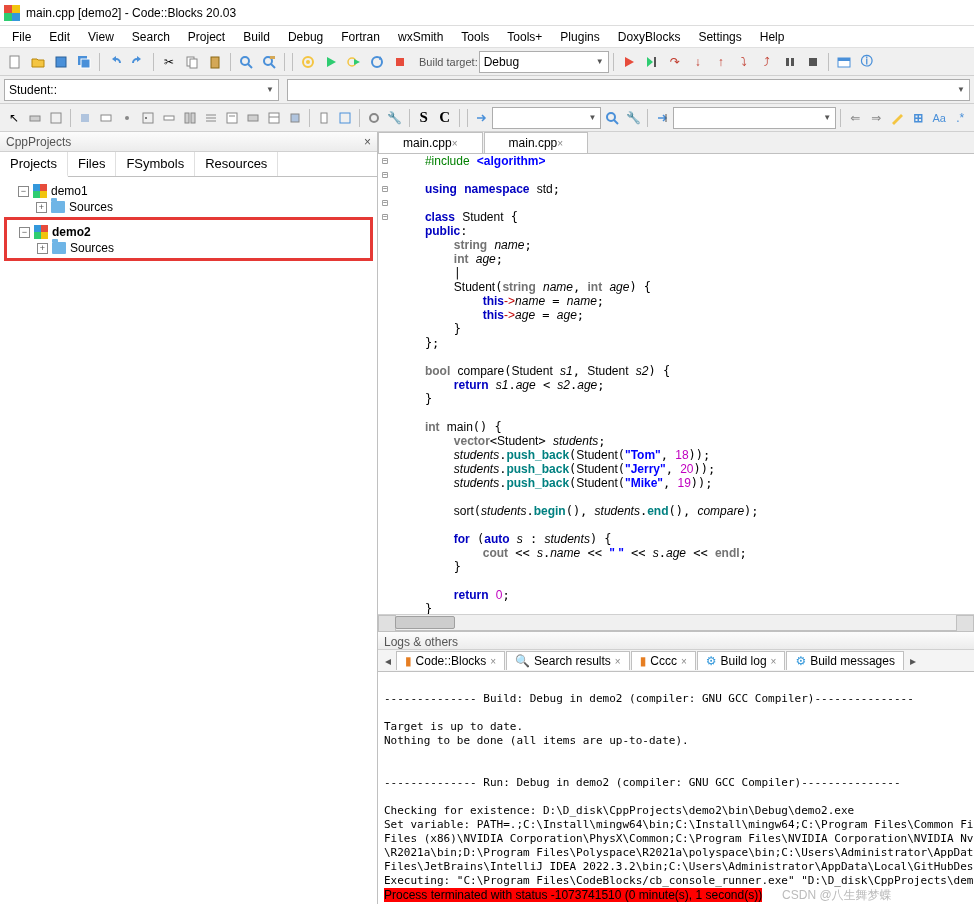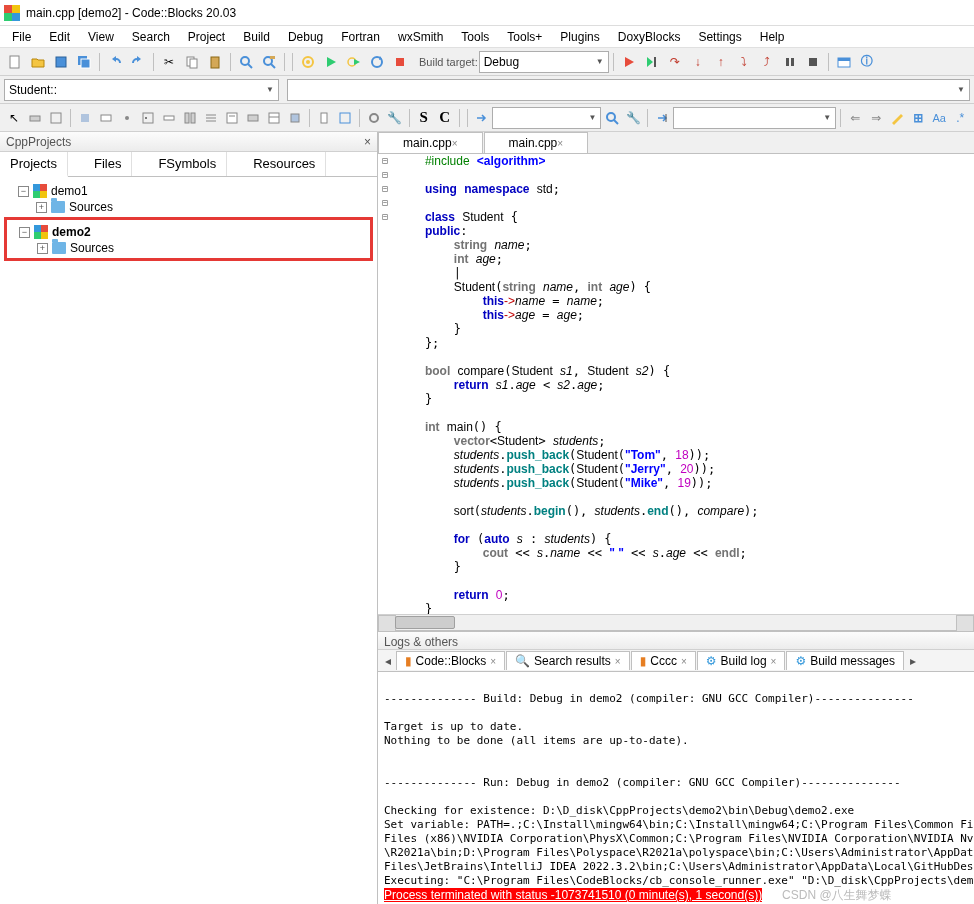--- a/index.html
+++ b/index.html
@@ -9,21 +9,21 @@
 .menubar { height:22px; background:#fff; display:flex; align-items:center; padding:0 4px; gap:2px; border-bottom:1px solid #e0e0e0; }
 .menubar span { padding:2px 8px; cursor:default; }
 .toolbar-row { background:#f0f0f0; display:flex; align-items:center; padding:2px 4px; gap:1px; border-bottom:1px solid #d0d0d0; min-height:28px; }
 .tb-btn { width:22px; height:22px; display:inline-flex; align-items:center; justify-content:center; border:1px solid transparent; border-radius:2px; cursor:pointer; }
 .tb-sep { width:1px; height:18px; background:#c0c0c0; margin:0 3px; }
 .combo { height:22px; border:1px solid #adadad; background:#fff; padding:0 4px; display:flex; align-items:center; justify-content:space-between; }
 .combo .arrow { font-size:8px; color:#555; }
 .main-area { flex:1; display:flex; overflow:hidden; }
 .mgmt-panel { width:378px; border-right:1px solid #c0c0c0; background:#fff; display:flex; flex-direction:column; }
 .mgmt-title { height:20px; background:linear-gradient(#fcfcfc,#ececec); border-bottom:1px solid #d0d0d0; display:flex; align-items:center; justify-content:space-between; padding:0 6px; font-size:11px; color:#555; }
-.mgmt-tabs { display:flex; border-bottom:1px solid #c0c0c0; background:#fff;gap:16px; }
+.mgmt-tabs { display:flex; border-bottom:1px solid #c0c0c0; background:#fff; }
 .mgmt-tab { padding:4px 10px; font-size:13px; border-right:1px solid #e0e0e0; cursor:pointer; }
 .mgmt-tab.active { background:#fff; border-bottom:2px solid #fff; margin-bottom:-1px; }
 .tree { padding:6px 4px; font-size:13px; }
 .tree-row { display:flex; align-items:center; gap:4px; padding:1px 0; }
 .tree-indent { display:inline-block; }
 .exp { width:11px; height:11px; border:1px solid #888; display:inline-flex; align-items:center; justify-content:center; font-size:9px; line-height:1; color:#555; cursor:pointer; background:#fff; }
 .folder-ic { width:14px; height:12px; background:#6fb5e6; border-radius:1px; position:relative; }
 .folder-ic:before { content:""; position:absolute; top:-3px; left:0; width:6px; height:3px; background:#6fb5e6; border-radius:1px 1px 0 0; }
 .ws-ic { width:14px; height:14px; border-radius:50%; background:radial-gradient(circle at 30% 30%,#6bb6ff,#1976d2); }
 .cb-ic { width:14px; height:14px; background:conic-gradient(#e74c3c 0 25%,#f1c40f 0 50%,#2ecc71 0 75%,#3498db 0); }
@@ -39,21 +39,21 @@
 .c-pp { color:#008000; } .c-kw { color:#0000c0; font-weight:bold; } .c-type { color:#737373; font-weight:bold; }
 .c-str { color:#0000ff;font-weight:bold; } .c-num { color:#c000c0; } .c-cls { color:#000; }
 .c-func { color:#008080; font-weight:bold; } .c-op { color:#c00000; } .c-id { font-style:italic; }
 .logs-panel { border-top:2px solid #c0c0c0; background:#fff; display:flex; flex-direction:column; height:274px; }
 .logs-title { height:18px; background:linear-gradient(#fcfcfc,#ececec); border-bottom:1px solid #d0d0d0; padding:0 6px; font-size:11px; color:#555; display:flex; align-items:flex-end; }
 .logs-tabs { display:flex; align-items:center; background:#f4f4f4; border-bottom:1px solid #c0c0c0; height:22px; padding-left:2px; }
 .log-tab { padding:2px 8px; background:#fff; border:1px solid #c0c0c0; border-bottom:none; margin-right:1px; display:flex; align-items:center; gap:4px; font-size:12px; }
 .log-tab .x { color:#888; font-size:10px; }
 .log-nav { width:16px; text-align:center; color:#555; cursor:pointer; }
 .log-body { flex:1; font-family:Consolas,monospace; font-size:11px; line-height:14px; padding:6px; white-space:pre; overflow:hidden; color:#000; }
-.log-red { background:#ff0000; color:#ffffff;text-decoration:underline; }
+.log-red { background:#ff0000; color:#000000; }
 .scroll-h { height:16px; background:#f0f0f0; border-top:1px solid #d0d0d0; position:relative; }
 .scroll-h:before { content:""; position:absolute; left:0; width:16px; height:15px; background:#e0e0e0; border:1px solid #c0c0c0; }
 .scroll-h:after { content:""; position:absolute; right:0; width:16px; height:15px; background:#e0e0e0; border:1px solid #c0c0c0; }
 .sc-thumb { position:absolute; left:17px; width:60px; height:13px; top:1px; background:#cdcdcd; border:1px solid #a0a0a0; border-radius:2px; }
 svg { display:block; }
 </style>
 </head>
 <body>
 
 <div class="titlebar">

